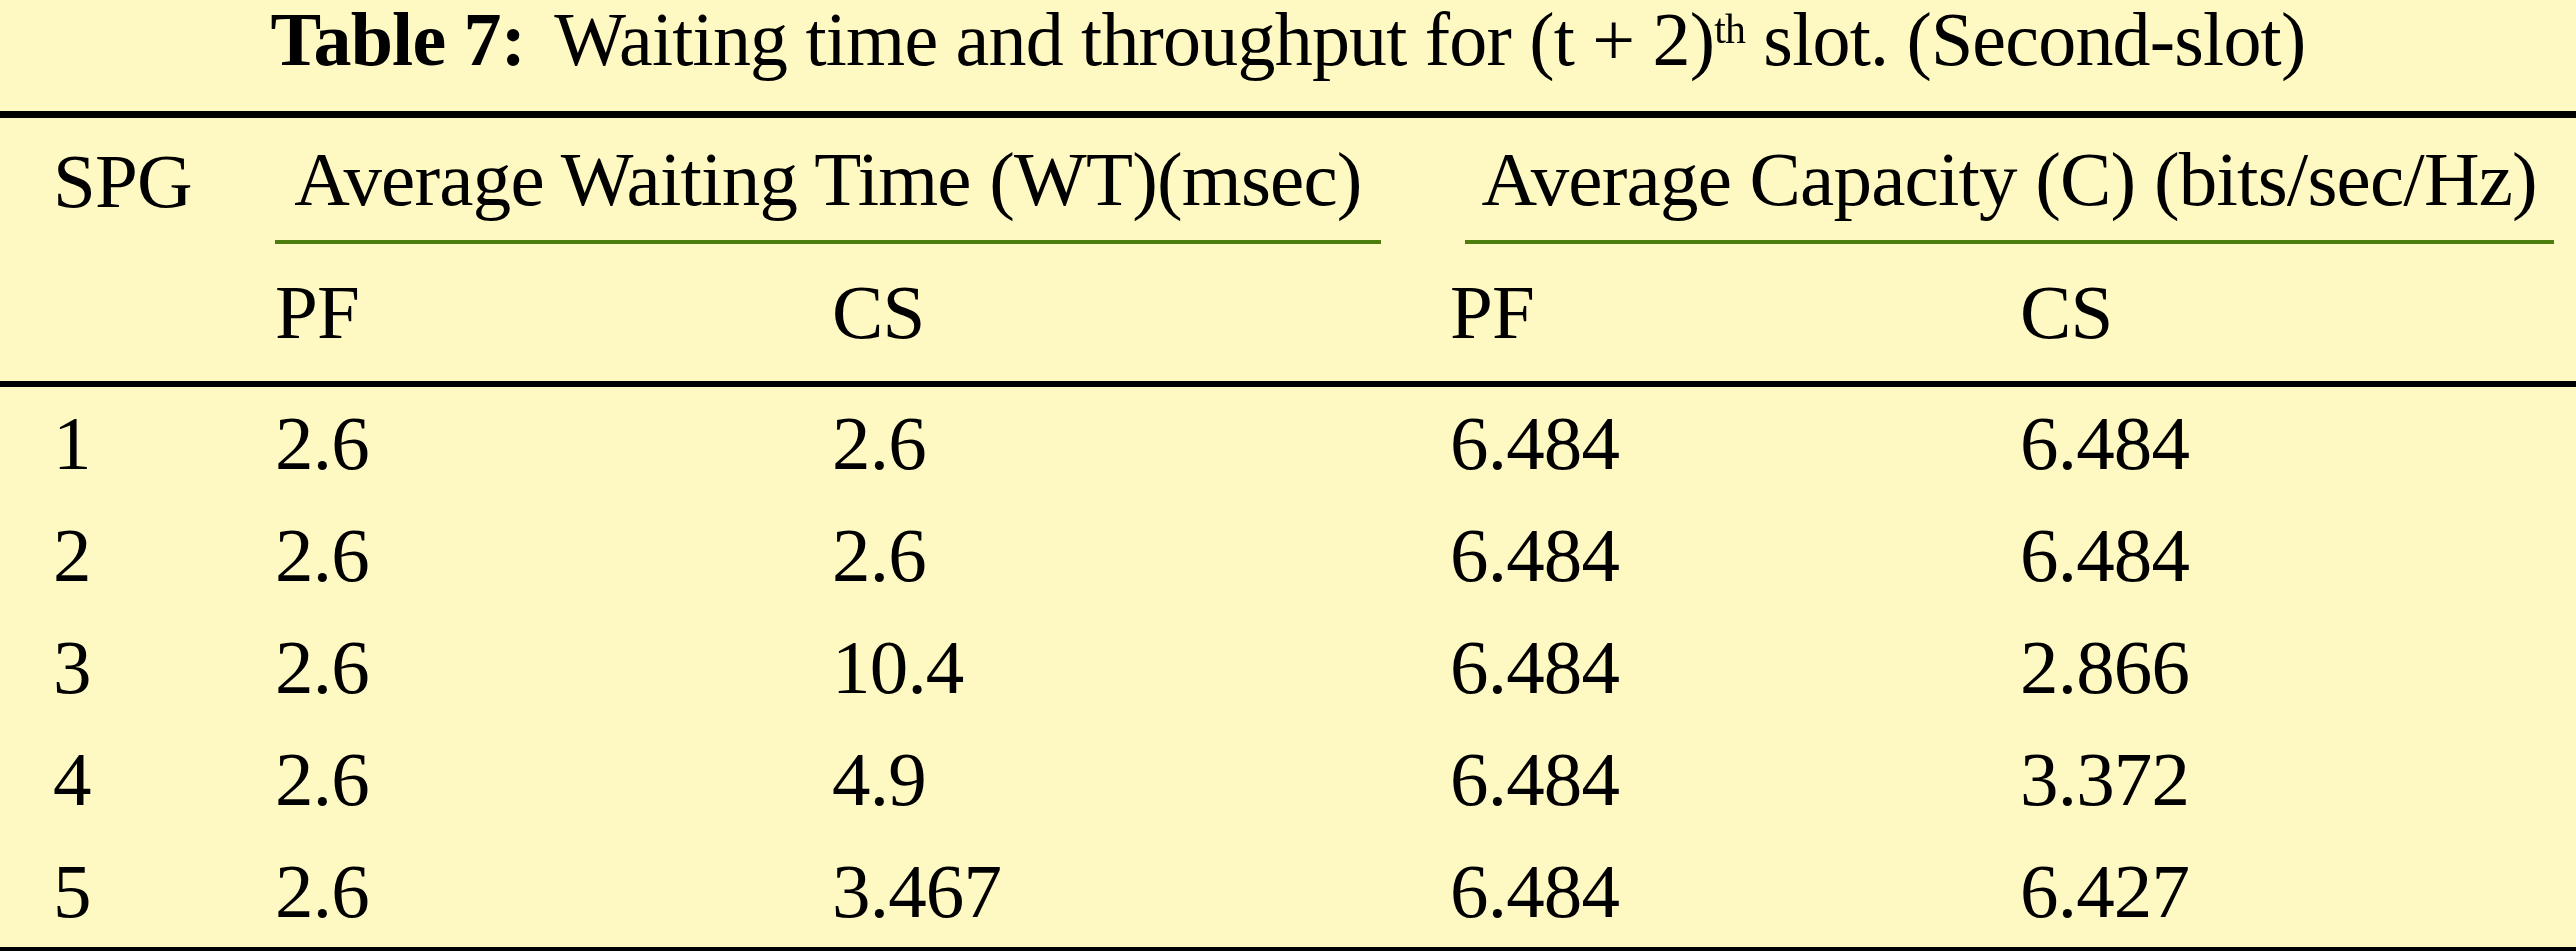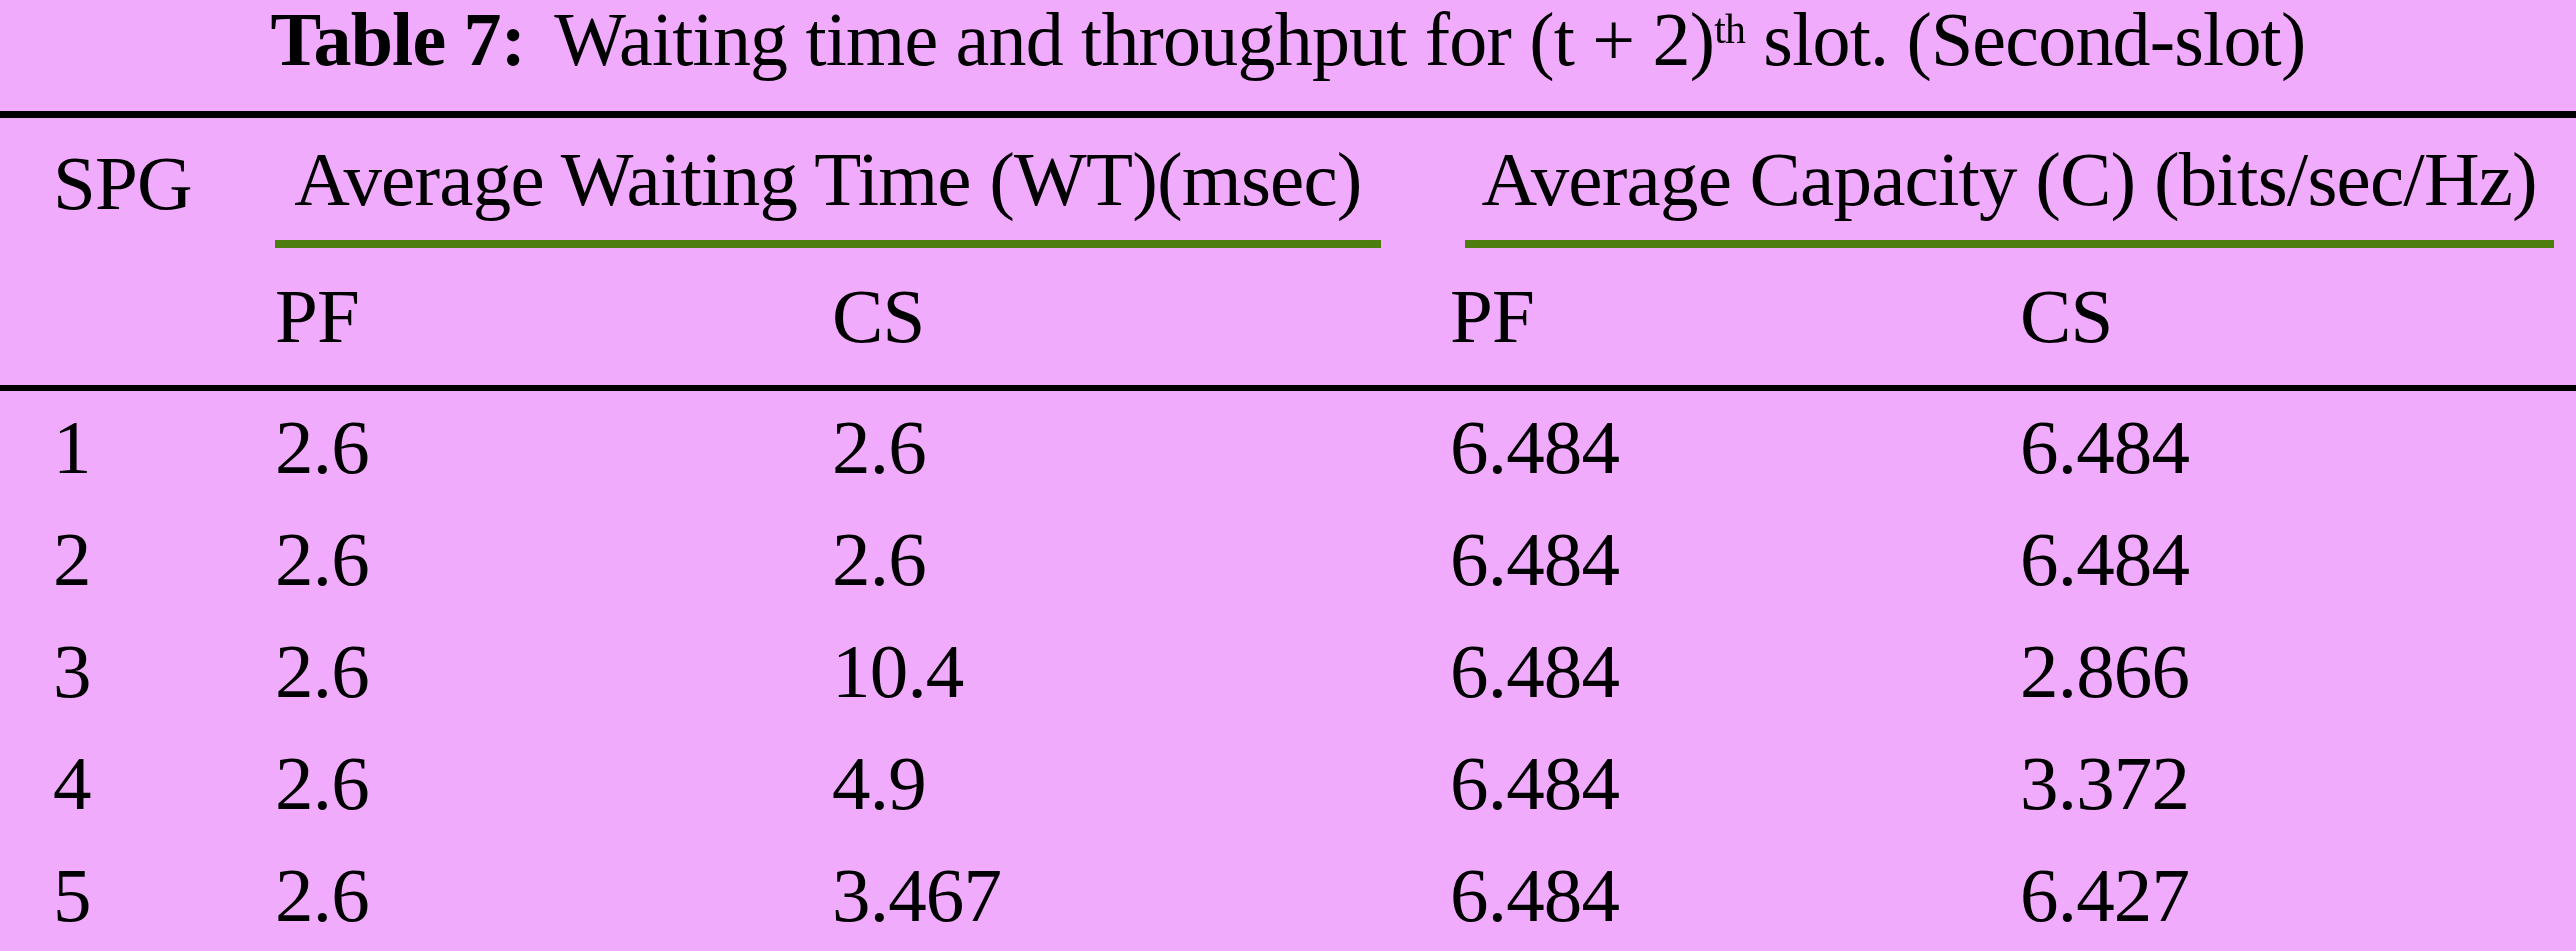--- a/index.html
+++ b/index.html
@@ -4,21 +4,21 @@
 <style>
   html, body {
     margin: 0;
     padding: 0;
     background: #ffffff;
   }
   .page {
     position: relative;
     width: 2576px;
     height: 952px;
-    background: #f0abfc;
+    background: #fef9c3;
     color: #000000;
     font-family: "Liberation Serif", "DejaVu Serif", serif;
     letter-spacing: -0.8px;
     overflow: hidden;
   }
 
   
   .caption {
     position: absolute;
     top: 0;
@@ -66,21 +66,21 @@
   }
   .indent-first { padding-left: 53px; }
 
   tr.header-row > th { height: 122px; }
   th.group-header { padding: 0; }
   .group-inner {
     height: 122px;
     display: flex;
     align-items: center;
     justify-content: center;
-    border-bottom: 8px solid #4d7c0f; 
+    border-bottom: 4px solid #4d7c0f; 
     text-align: right;
   }
   .group-inner.trim-r { margin-right: 69px; }
   .group-inner.trim-lr { margin-left: 14.5px; margin-right: 22px; }
 
   tr.subheader-row > th { height: 137px; }
   tr.subheader-row { border-bottom: 6.4px solid #000000; padding-left: 16px; } 
 
   tr.data-row > td { height: 112px; }
 </style>

